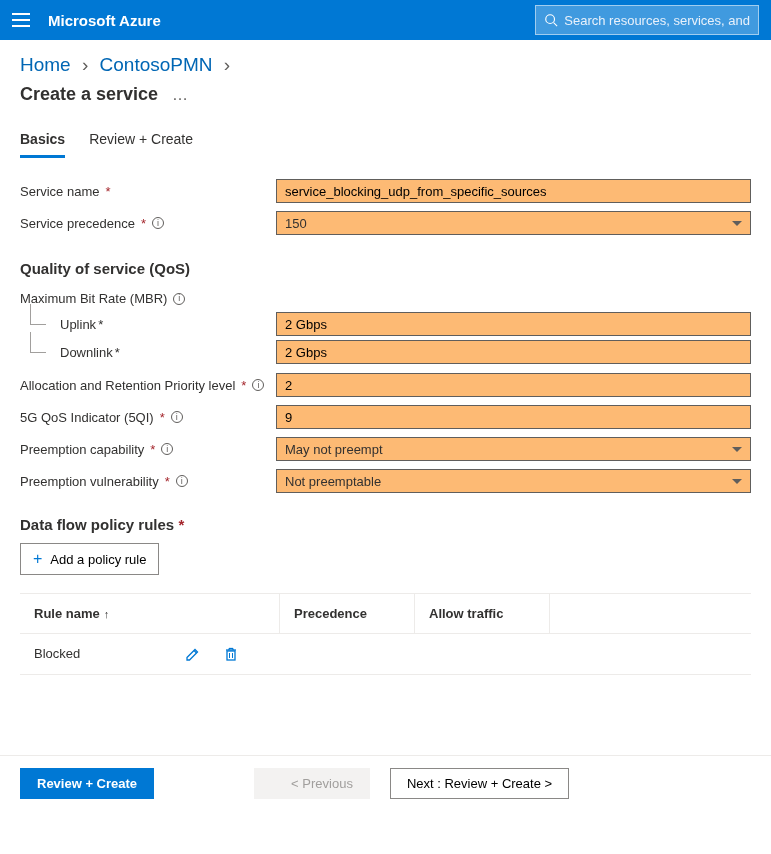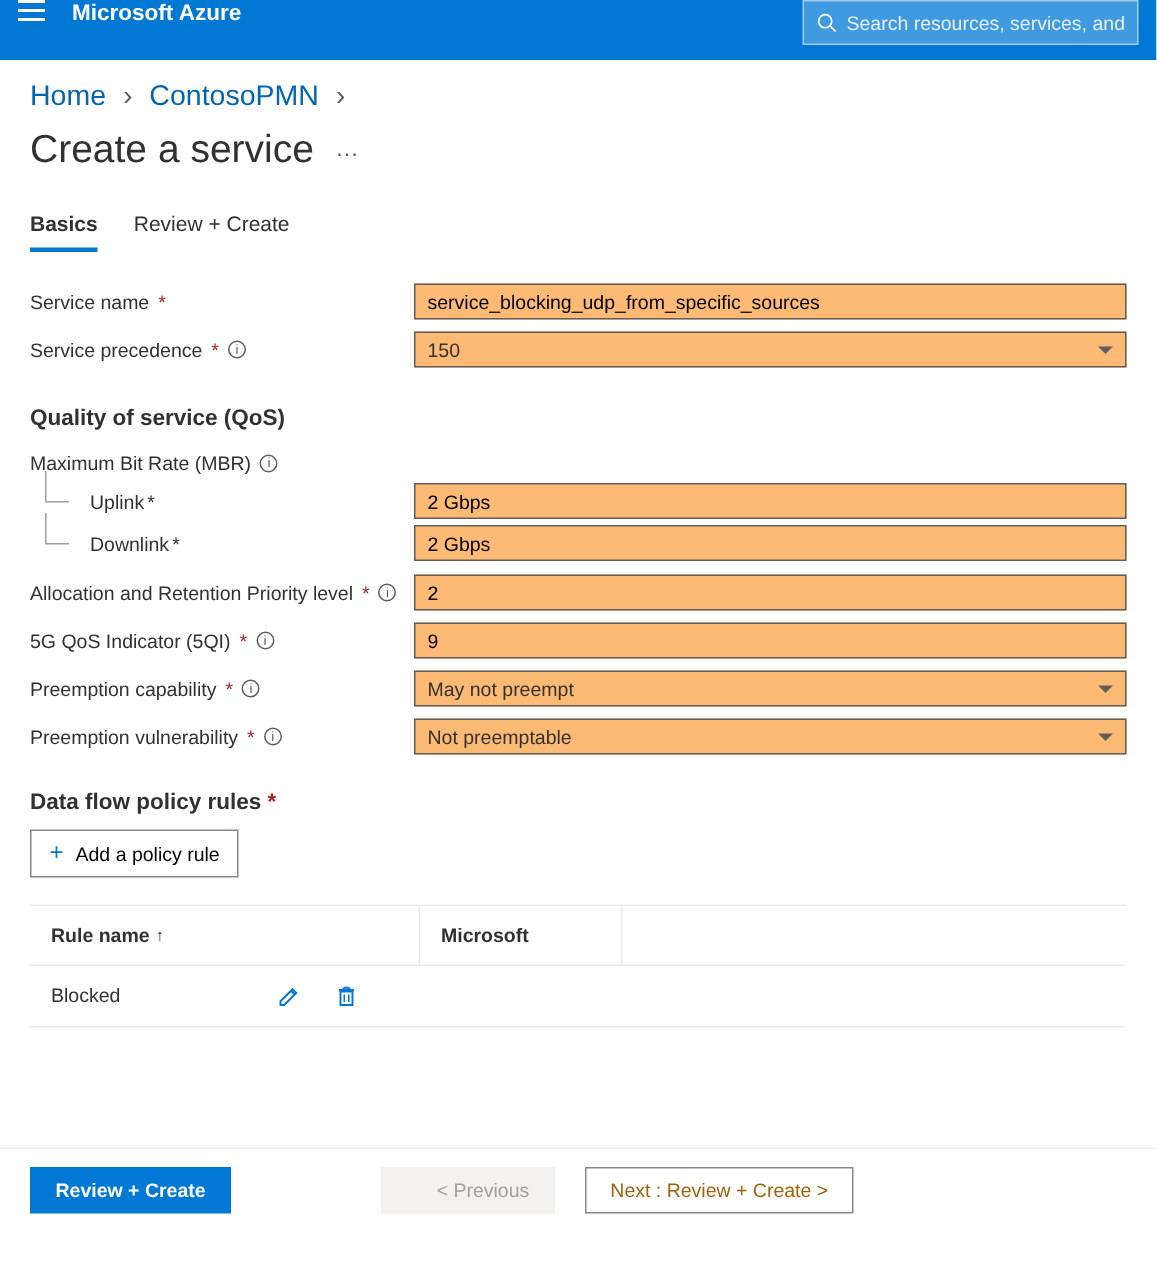--- a/index.html
+++ b/index.html
@@ -1,35 +1,35 @@
 <!DOCTYPE html>
 <html><head>
 <meta charset="utf-8">
 <style>
   * { box-sizing: border-box; margin: 0; padding: 0; }
   body { font-family: "Segoe UI", Arial, sans-serif; font-size: 13px; color: #323130; background: #fff; width: 771px; }
   
   
-  .topbar { background: #0078d4; height: 40px; display: flex; padding: 0 12px; color: #fff; }
+  .topbar { background: #0078d4; height: 40px; display: flex; align-items: center; padding: 0 12px; color: #fff; }
   .hamburger { width: 18px; height: 14px; display: flex; flex-direction: column; justify-content: space-between; cursor: pointer; margin-right: 18px; }
   .hamburger span { height: 2px; background: #fff; }
   .brand { font-size: 15px; font-weight: 600; flex: 0 0 auto; }
   .topbar-spacer { flex: 1; }
   .searchbox { display: flex; align-items: center; background: rgba(255,255,255,0.25); border: 1px solid rgba(255,255,255,0.5); height: 30px; min-width: 188px; padding: 0 8px; color: #fff; font-size: 13px;}
   .searchbox svg { margin-right: 6px; flex-shrink: 0; }
   .searchbox span { white-space: nowrap; overflow: hidden; color: #e8f1fb;}
   
   
   .crumbs { padding: 14px 20px 4px 20px; font-size: 19px; }
   .crumbs a { color: #0066b4; text-decoration: none; }
   .crumbs .sep { color: #605e5c; padding: 0 6px; }
   
   
   .page-title-row { display: flex; align-items: center; padding: 4px 20px 14px 20px; }
-  .page-title { font-size: 26px; font-weight: 400; }
+  .page-title { font-size: 18px; font-weight: 700; }
   .ellipsis-btn { margin-left: 14px; color: #605e5c; font-size: 16px; cursor: pointer; letter-spacing: 1px;}
   
   
   .tabs { display: flex; gap: 24px; padding: 12px 20px 0 20px; border-bottom: none; }
   .tab { padding-bottom: 8px; font-size: 14px; color: #323130; cursor: pointer; }
   .tab.active { font-weight: 600; border-bottom: 3px solid #0078d4; }
   
   
   .form-area { padding: 18px 20px 10px 20px; }
   .form-row { display: flex; align-items: center; min-height: 30px; margin-bottom: 2px; }
@@ -71,21 +71,21 @@
   .rule-row { display: flex; border-bottom: 1px solid #edebe9; }
   .sort-arrow { font-size: 11px; }
   
   .icon-btn { cursor: pointer; color: #0078d4; display:inline-flex;}
   
   
   .footer { position: relative; margin-top: 80px; border-top: 1px solid #edebe9; padding: 12px 20px; display: flex; gap: 20px; align-items: center; }
   .btn { padding: 7px 16px; font-size: 13px; border: 1px solid transparent; cursor: pointer; }
   .btn-primary { background: #0078d4; color: #fff; font-weight:600; }
   .btn-disabled { background: #f3f2f1; color: #a19f9d; border-color: #f3f2f1; padding-left: 36px; }
-  .btn-secondary { background: #fff; color: #a16207; border: 1px solid #8a8886; }
+  .btn-secondary { background: #fff; color: #000000; border: 1px solid #8a8886; }
 </style>
 </head>
 <body>
 
 <div class="topbar">
   <div class="hamburger">
     <span></span>
       <span></span>
       <span></span>
   </div>
@@ -234,21 +234,22 @@
     <span class="plus">+</span>
     <span>Add a policy rule</span>
   </button>
 
   <div class="rule-table">
     <div class="rule-header">
       <div class="col-name">
         <span>Rule name</span>
         <span class="sort-arrow">↑</span>
       </div>
-      <div class="col-prec">Microsoft</div>
+      <div class="col-prec">Precedence</div>
+      <div class="col-allow">Allow traffic</div>
       <div class="col-actions"></div>
     </div>
     <div class="rule-row">
       <div class="col-allow">Blocked</div>
       <div class="col-actions">
         <span class="icon-btn">
           <svg width="16" height="16" viewBox="0 0 16 16">
               <path d="M2 11.5 L10 3.5 L12.5 6 L4.5 14 L2 14 Z" fill="none" stroke="#0078d4" stroke-width="1.3"></path>
               <path d="M9 4.5 L11.5 7" stroke="#0078d4" stroke-width="1.3"></path>
             </svg>

